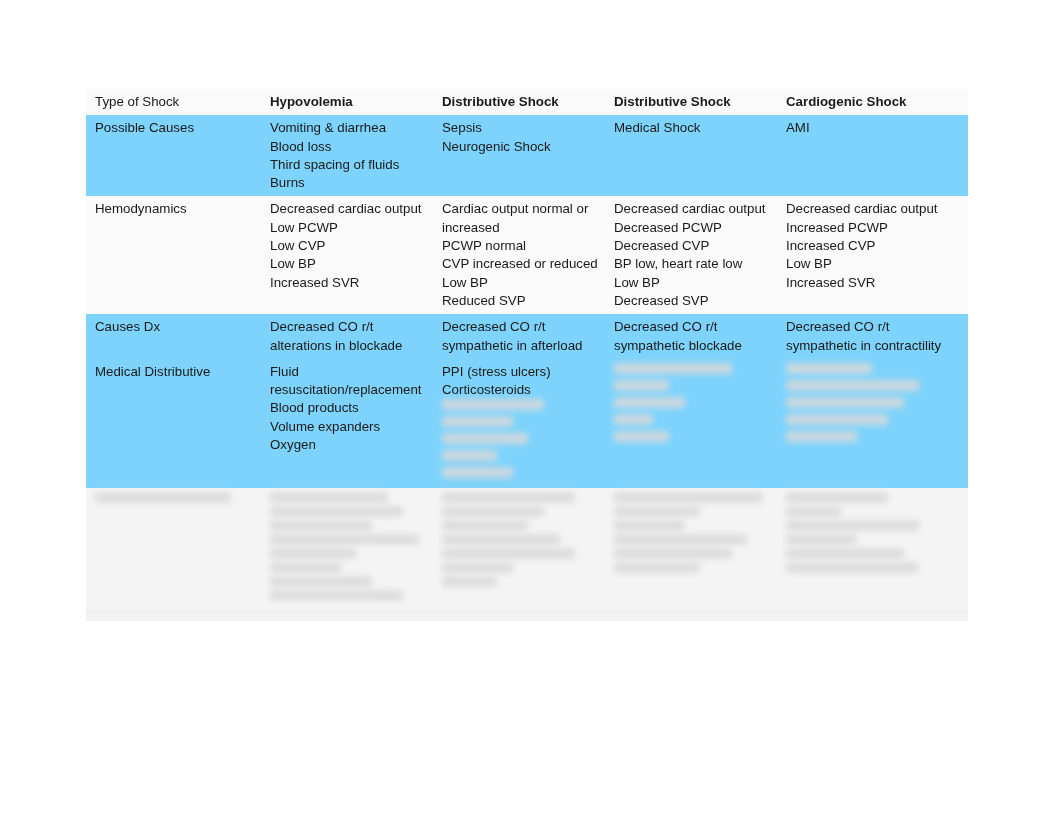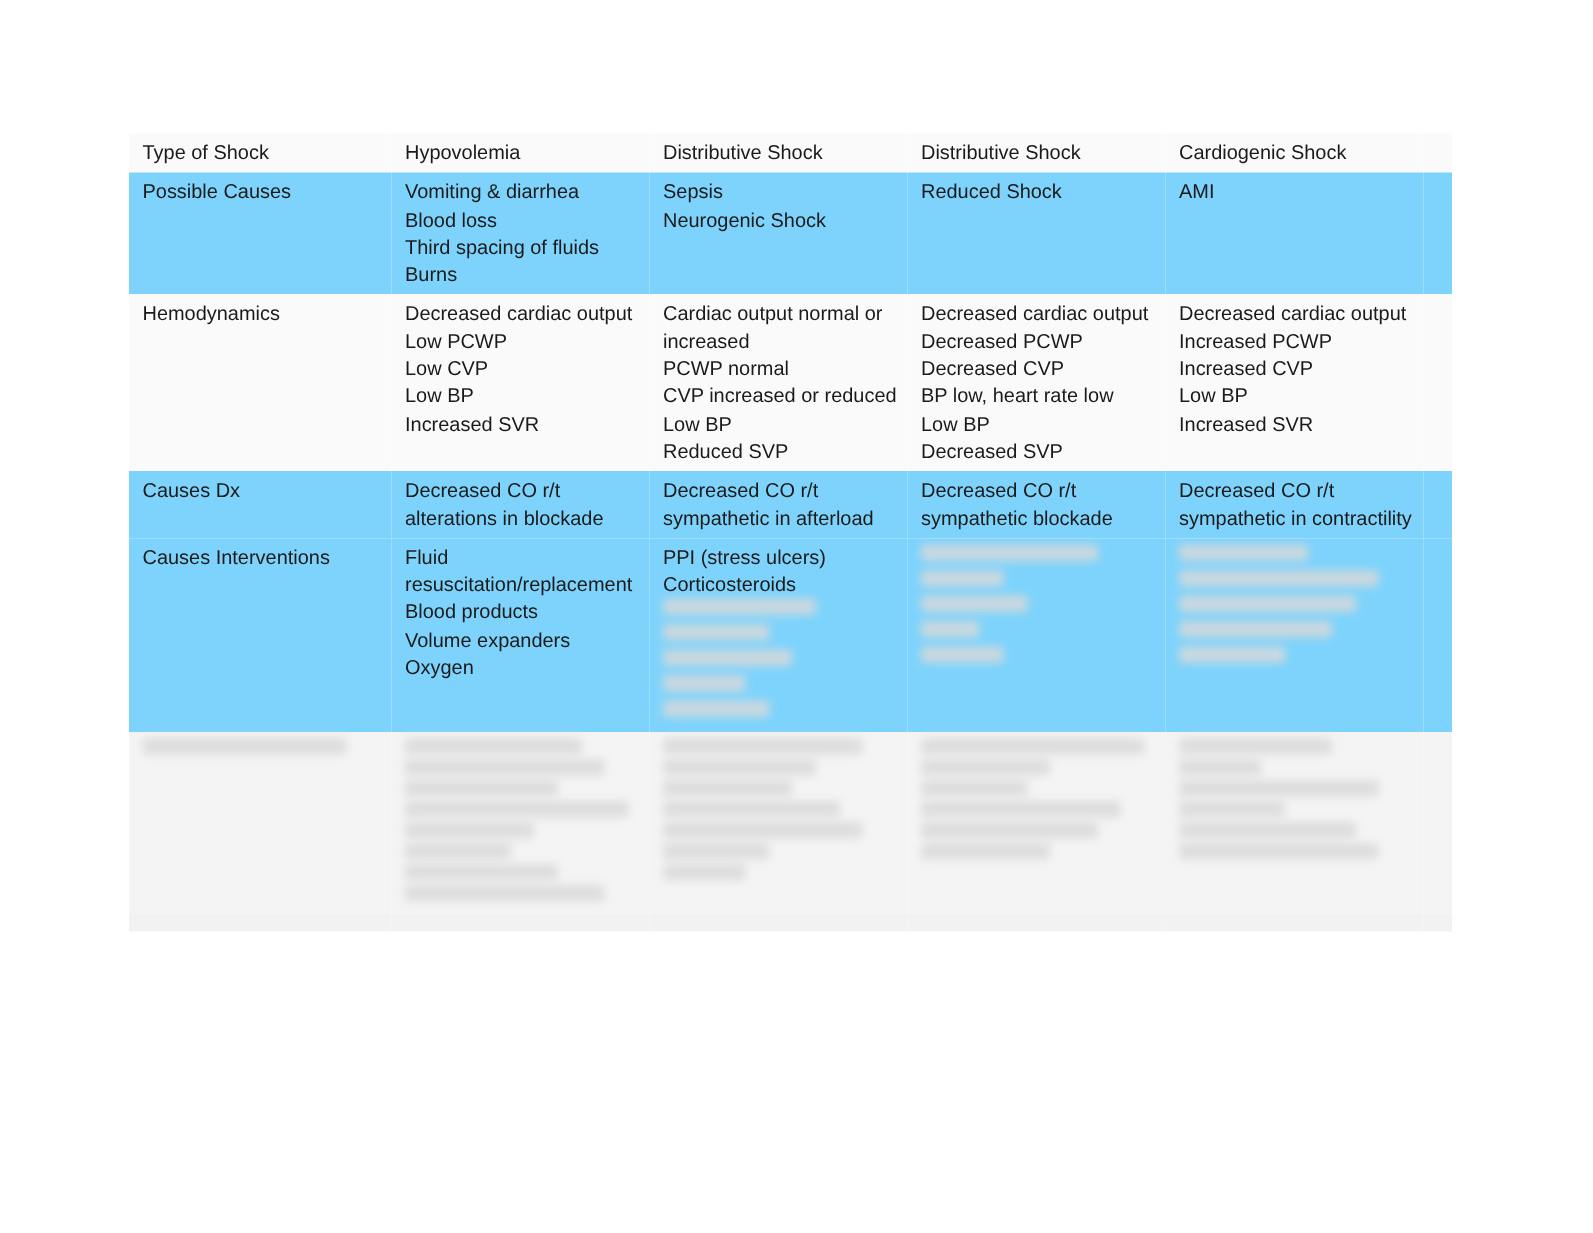--- a/index.html
+++ b/index.html
@@ -50,21 +50,21 @@
   
   tr.band td { background: #f4f4f4; }
   tr.band-light td { background: #fafafa; }
 
   .cell-line {
     display: block;
     white-space: normal;
   }
 
   .hdr .cell-line {
-    font-weight: normal;
+    font-weight: bold;
   }
 
   
   .hdr td.label .cell-line {
     font-weight: normal;
   }
 
   td.label .cell-line {
     font-weight: normal;
   }
@@ -140,21 +140,21 @@
         <td class="label">
           <span class="cell-line">Possible Causes</span>
         </td>
         <td>
           <span class="cell-line">Vomiting &amp; diarrhea<br>Blood loss<br>Third spacing of fluids<br>Burns</span>
         </td>
         <td>
           <span class="cell-line">Sepsis<br>Neurogenic Shock</span>
         </td>
         <td>
-          <span class="cell-line">Reduced Shock</span>
+          <span class="cell-line">Medical Shock</span>
         </td>
         <td>
           <span class="cell-line">AMI</span>
         </td>
         <td></td>
       </tr>
 
       <tr class="row band-light">
         <td class="label">
           <span class="cell-line">Hemodynamics</span>
@@ -188,21 +188,21 @@
           <span class="cell-line">Decreased CO r/t sympathetic blockade</span>
         </td>
         <td>
           <span class="cell-line">Decreased CO r/t sympathetic in contractility</span>
         </td>
         <td></td>
       </tr>
 
       <tr class="row">
         <td class="label">
-          <span class="cell-line">Causes Interventions</span>
+          <span class="cell-line">Medical Distributive</span>
         </td>
         <td>
           <span class="cell-line">Fluid resuscitation/replacement<br>Blood products<br>Volume expanders<br>Oxygen</span>
         </td>
         <td>
           <span class="cell-line">PPI (stress ulcers)<br>Corticosteroids</span>
           <span class="redacted">
             <i class="w65"></i>
               <i class="w45"></i>
               <i class="w55"></i>

